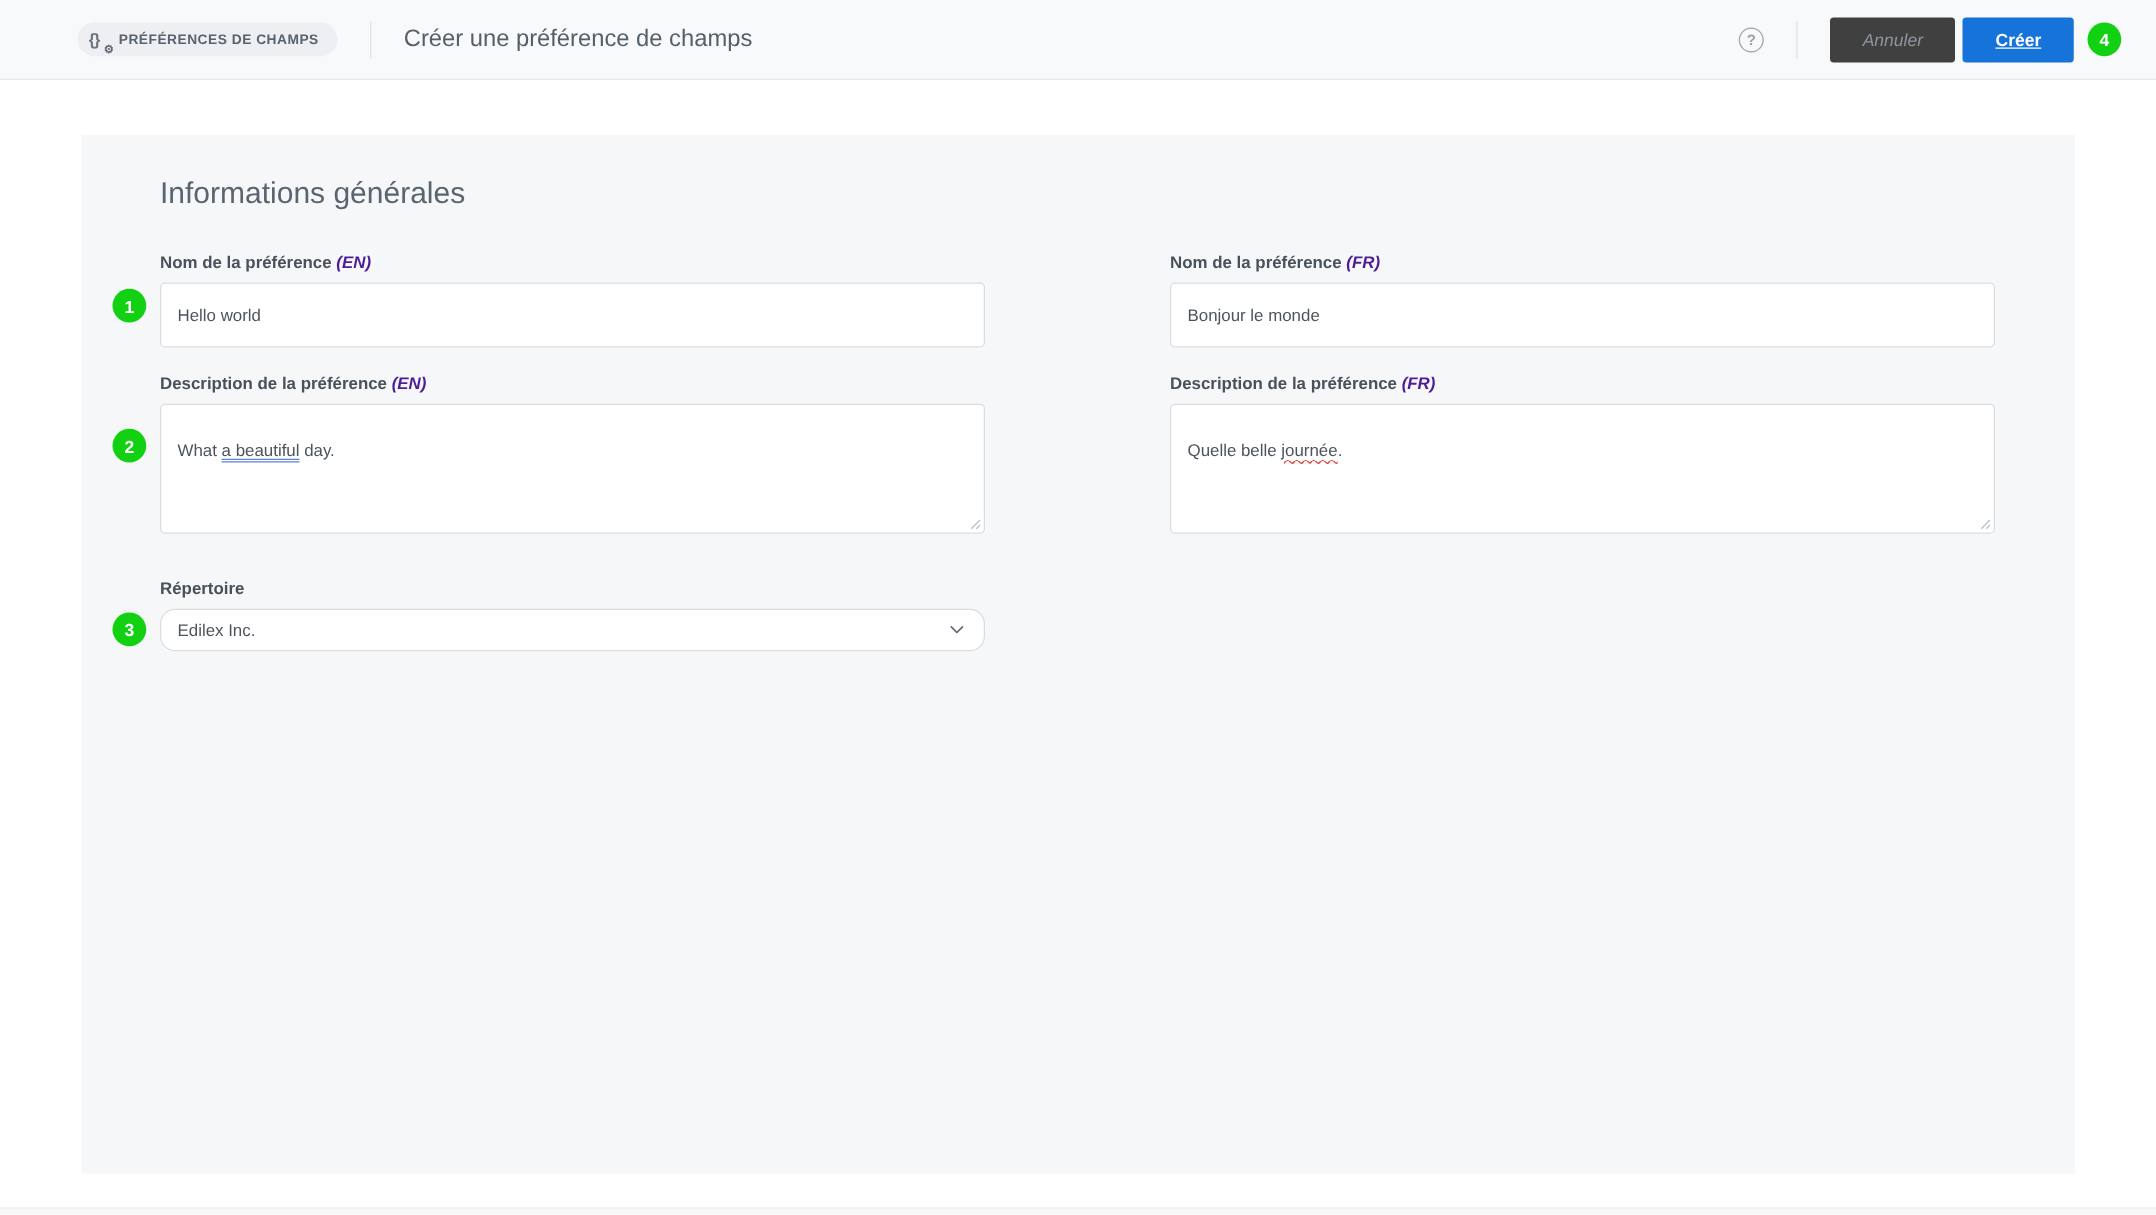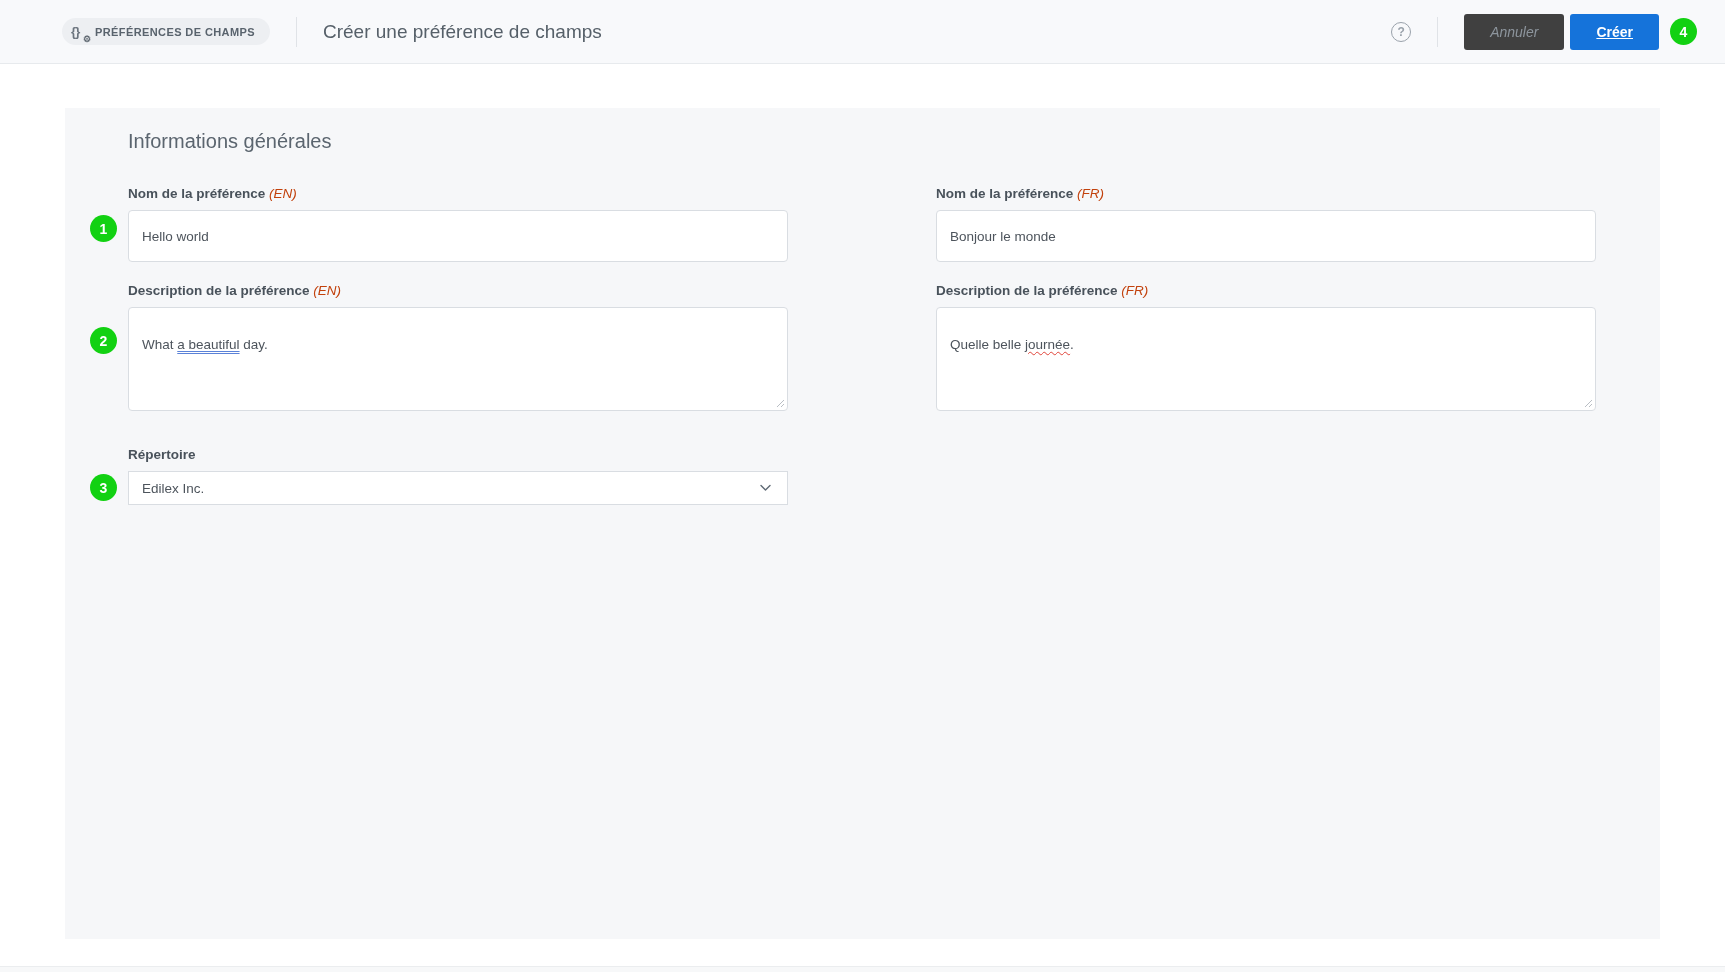--- a/index.html
+++ b/index.html
@@ -106,42 +106,43 @@
   
   .panel {
     position: relative;
     margin: 44px 65px 0 65px;
     width: 1595px;
     height: 831px;
     background: #f6f7f9;
     padding: 22px 0 0 63px;
   }
   .section-title {
-    font-size: 20px;
+    font-size: 24px;
     font-weight: 400;
     color: #5b656f;
     margin-bottom: 33px;
+    margin-top: 11px;
   }
   .form-grid {
     display: grid;
     grid-template-columns: 660px 660px;
     column-gap: 148px;
   }
   .field { position: relative; margin-bottom: 21px; }
   .field-label {
     display: block;
     font-size: 13.5px;
     font-weight: 700;
     color: #49525b;
     margin-bottom: 9px;
   }
   .field-label .lang {
-    font-weight: 400;
+    font-weight: 700;
     font-style: italic;
-    color: #c2410c;
+    color: #4c1d95;
   }
   .text-input {
     width: 100%;
     height: 52px;
     background: #ffffff;
     border: 1px solid #d9dde2;
     border-radius: 4px;
     padding: 0 13px;
     font-family: "Liberation Sans", sans-serif;
     font-size: 13.5px;
@@ -179,21 +180,21 @@
     position: absolute;
     right: 2px; bottom: 2px;
     width: 10px; height: 10px;
   }
   .select {
     position: relative;
     width: 100%;
     height: 34px;
     background: #ffffff;
     border: 1px solid #d9dde2;
-    border-radius: 0;
+    border-radius: 12px;
     padding: 0 34px 0 13px;
     font-size: 13.5px;
     color: #4d545c;
     display: flex;
     align-items: center;
     cursor: pointer;
   }
   .select .chevron {
     position: absolute;
     right: 16px; top: 50%;

